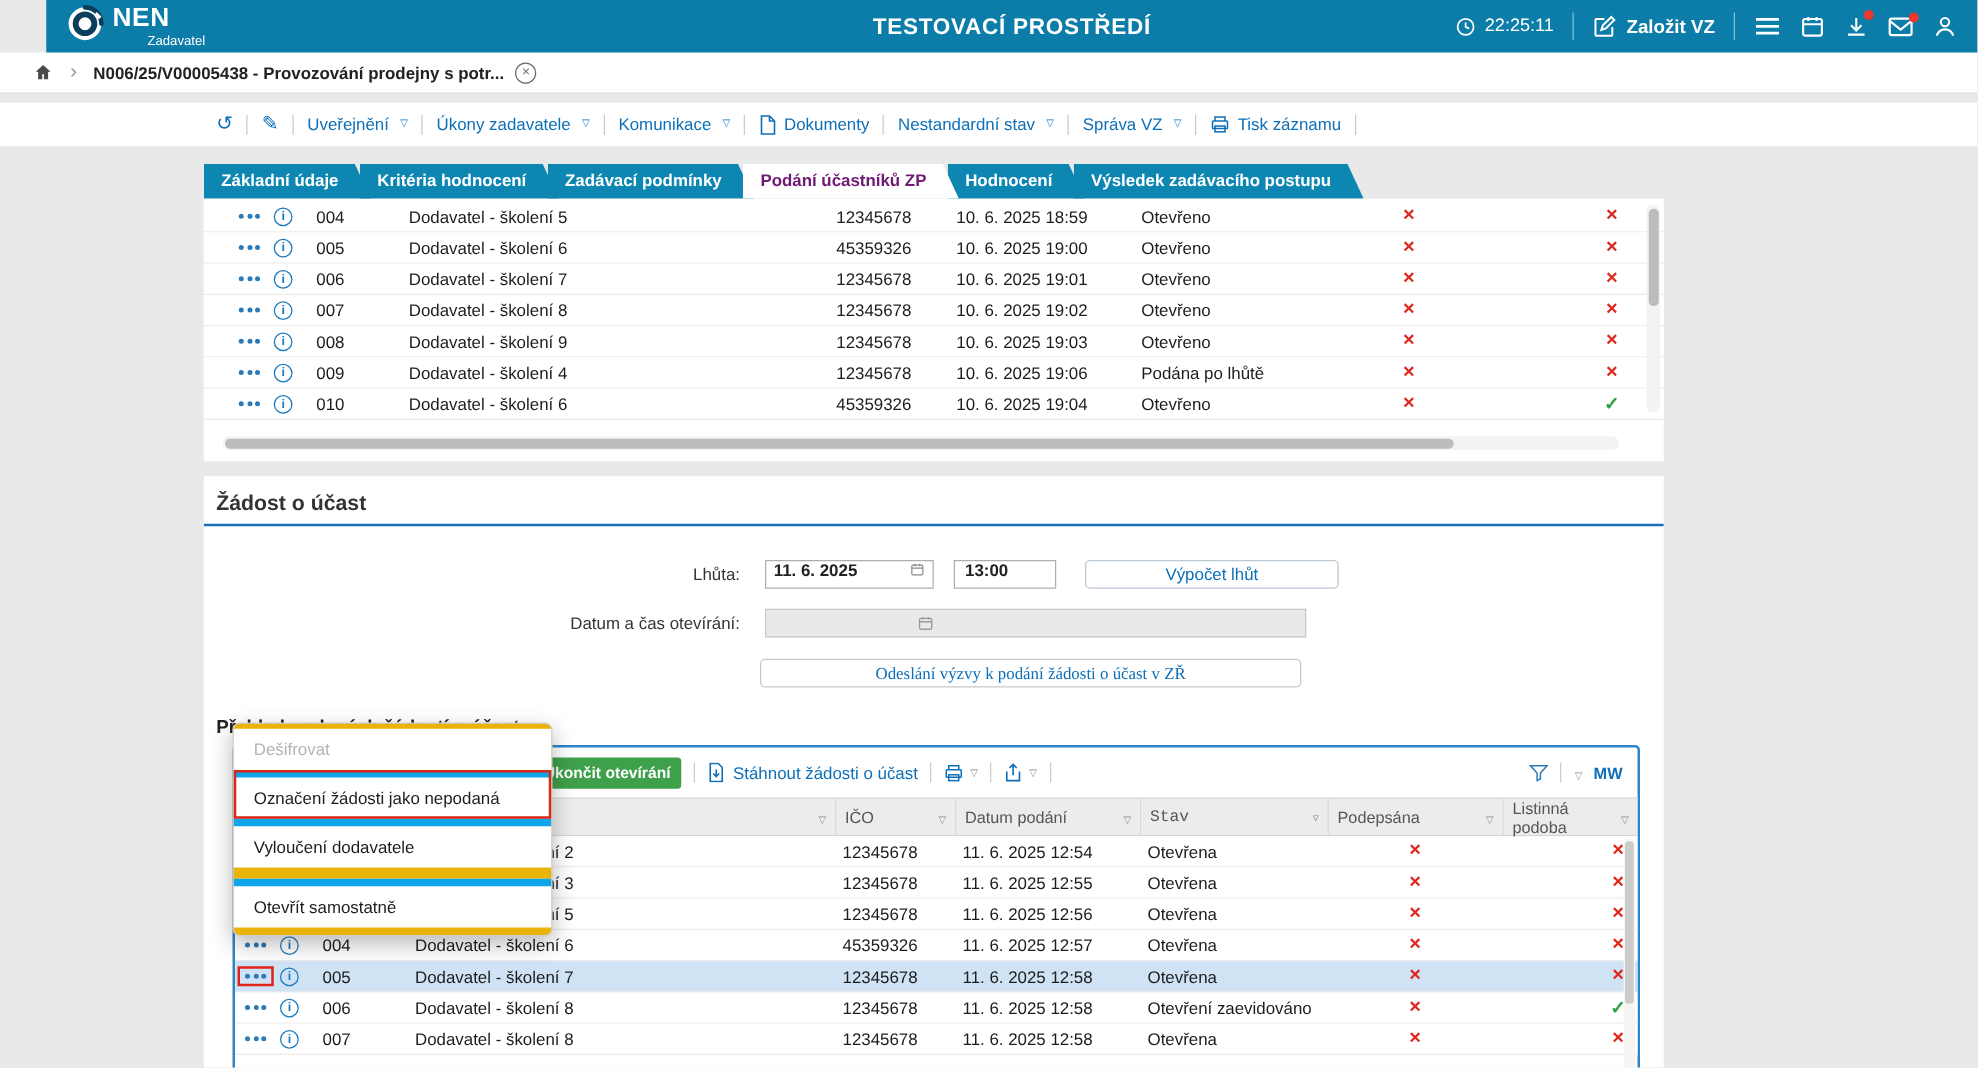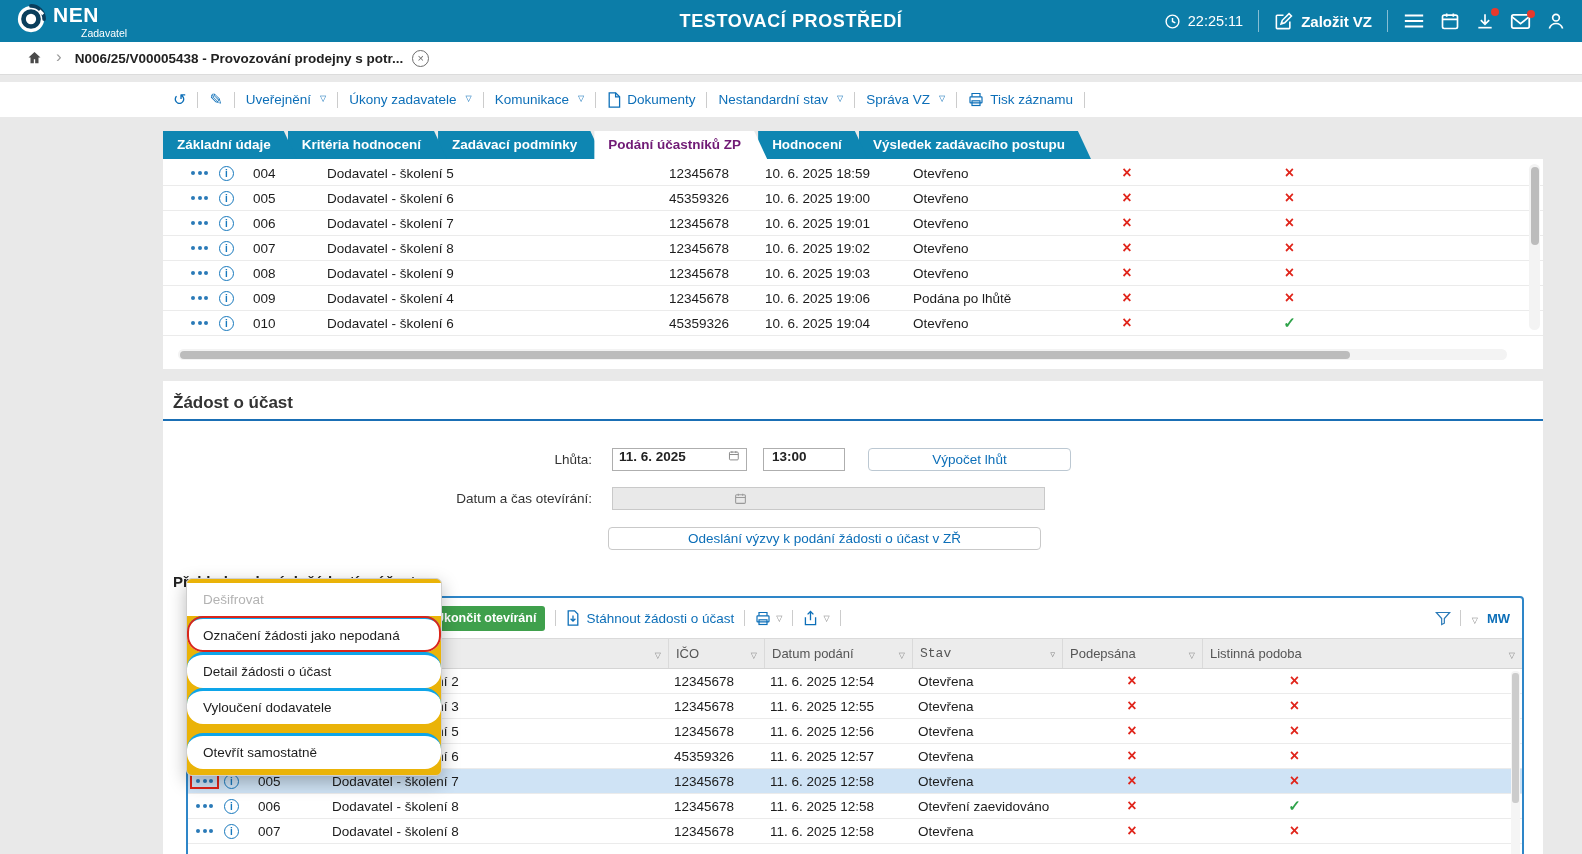--- a/index.html
+++ b/index.html
@@ -4,21 +4,21 @@
 <style>
 * { box-sizing: border-box; margin:0; padding:0; }
 html,body { width:1582px; height:854px; }
 body {
   overflow:hidden; background:#e9e9e9; position:relative;
   font-family:"Liberation Sans", sans-serif; color:#1c1c1c;
 }
 svg { display:block; }
 
 
-.topbar{height:42px;background:#0c7da8;display:flex;align-items:center;padding:0 16px;position:relative;color:#fff;}
+.topbar{height:42px;background:#0c7da8;display:flex;align-items:center;padding:0 16px;position:relative;color:#fff;margin-left:37px;}
 .logo-wrap{display:flex;align-items:flex-start;gap:7px;cursor:pointer;}
 .brand-col{display:flex;flex-direction:column;line-height:1;}
 .brand{font-size:21px;font-weight:bold;letter-spacing:.5px;}
 .brand-sub{font-size:10.5px;margin:3px 0 0 28px;}
 .env-title{position:absolute;left:50%;transform:translateX(-50%);font-size:18px;font-weight:bold;letter-spacing:.6px;}
 .topbar-right{margin-left:auto;display:flex;align-items:center;gap:15px;}
 .clock{display:flex;align-items:center;gap:7px;font-size:14.5px;}
 .tb-div{width:1px;height:22px;background:rgba(255,255,255,.5);}
 .create-vz{display:flex;align-items:center;gap:8px;font-size:15px;font-weight:bold;cursor:pointer;}
 .top-icon{position:relative;display:flex;align-items:center;cursor:pointer;}
@@ -33,21 +33,21 @@
 
 
 .toolbar-band{background:#fff;margin-top:7px;height:35px;display:flex;align-items:center;}
 .toolbar{display:flex;align-items:center;gap:11px;padding-left:173px;font-size:13.5px;color:#0d6fb8;}
 .tool-div{width:1px;height:16px;background:#ccc;}
 .tool-link{display:flex;align-items:center;gap:6px;cursor:pointer;white-space:nowrap;}
 .tool-icon-btn{cursor:pointer;font-size:16px;line-height:1;}
 .caret-b::after{content:"▽";font-size:8px;color:#0d6fb8;margin-left:3px;position:relative;top:-1px;}
 
 
-.content{width:1380px;margin-left:163px;position:relative;border-radius:12px;}
+.content{width:1168px;margin-left:163px;position:relative;border-radius:12px;}
 .tabs{display:flex;margin-top:14px;height:28px;}
 .tab{background:#0e86b2;color:#fff;font-weight:bold;font-size:13.5px;line-height:28px;padding:0 26px 0 14px;margin-right:-9px;clip-path:polygon(0 0,calc(100% - 13px) 0,100% 100%,0 100%);white-space:nowrap;cursor:pointer;position:relative;}
 .tab:nth-child(1){z-index:7}.tab:nth-child(2){z-index:6}.tab:nth-child(3){z-index:5}
 .tab:nth-child(4){z-index:4}.tab:nth-child(5){z-index:3}.tab:nth-child(6){z-index:2}
 .tab.active{background:#fff;color:#701a75;z-index:9;}
 
 
 .panel-top{background:#fff;height:210px;position:relative;padding-top:2px;}
 .trow{display:flex;align-items:center;height:25px;border-bottom:1px solid #ebebeb;font-size:13.5px;background:#fff;}
 .trow.selected{background:#cfe3f5;}
@@ -74,21 +74,21 @@
 .hscroll{position:absolute;left:15px;right:36px;bottom:9px;height:11px;background:#f3f3f3;border-radius:6px;}
 .hscroll .thumb{position:absolute;left:2px;top:1.5px;height:8px;width:88%;background:#bcbcbc;border-radius:4px;}
 
 
 .panel-lower{background:#fff;margin-top:12px;height:474px;overflow:hidden;}
 .section-heading{font-size:17px;font-weight:bold;color:#333;padding:12px 0 0 10px;}
 .blue-rule{border-bottom:2px solid #1a6fb5;margin-top:6px;}
 .form-row{display:flex;align-items:center;gap:12px;}
 .form-row.r1{margin-top:27px;}
 .form-row.r2{margin-top:16px;}
-.form-row.r3{margin-top:17px;padding-left:445px;}
+.form-row.r3{margin-top:17px;padding-left:445px;font-family:Liberation Serif, serif;}
 .form-label{width:437px;text-align:right;padding-right:8px;font-size:13.5px;color:#333;}
 .field{height:23px;border:1px solid #aeaeae;background:#fff;display:flex;align-items:flex-start;}
 .date-field{width:135px;padding:0 6px;justify-content:space-between;}
 .time-field{width:82px;margin-left:4px;padding:0 8px;}
 .field input{border:none;outline:none;background:transparent;font-family:inherit;font-size:13.5px;font-weight:bold;color:#222;width:100%;}
 .btn-outline{margin-left:11px;width:203px;height:23px;background:#fff;border:1px solid #bcc8d2;border-radius:4px;color:#0d6fb8;font-size:13.5px;display:flex;align-items:center;justify-content:center;cursor:pointer;}
 .disabled-field{width:433px;height:23px;background:#e9e9e9;border:1px solid #c9c9c9;position:relative;}
 .disabled-field .cal{position:absolute;left:121px;top:4px;}
 .wide-btn{width:433px;height:23px;background:#fff;border:1px solid #c9c9c9;border-radius:4px;color:#0d6fb8;font-size:13.5px;display:flex;align-items:center;justify-content:center;cursor:pointer;}
 
@@ -112,21 +112,21 @@
 .h-m1{flex:0 0 140px;gap:38px;}
 .h-m2{flex:1;}
 .hcaret::after{content:"▽";font-size:8px;color:#8a8a8a;}
 
 .bp-vscroll{position:absolute;right:2px;top:73px;bottom:3px;width:9px;background:#f5f5f5;border-radius:4px;}
 .bp-vscroll .thumb{position:absolute;left:1px;top:2px;width:7px;height:130px;background:#ccc;border-radius:3px;}
 
 
 .context-menu{position:absolute;left:186px;top:578px;width:256px;background:#eab308;border:1px solid #cfcfcf;border-radius:6px;box-shadow:0 6px 18px rgba(0,0,0,.28);padding:4px 0 6px;z-index:40;}
 .cm-item{padding:9px 16px;font-size:13.5px;color:#1d1d1d;cursor:pointer;background:#fff;}
-.cm-item + .cm-item{border-top:3px solid #0ea5e9;border-radius:16px;}
+.cm-item + .cm-item{border-top:6px solid #0ea5e9;}
 .cm-item.disabled{color:#b3b3b3;cursor:default;}
 .cm-item.highlighted{outline:2px solid #d9261a;outline-offset:-2px;}
 .cm-item.separated{margin-top:9px;}
 </style>
 </head>
 <body>
 
 <header class="topbar">
   <div class="logo-wrap">
     <svg width="30" height="30" viewBox="0 0 32 32">
@@ -648,16 +648,15 @@
       <div class="bp-vscroll">
           <div class="thumb"></div>
         </div>
     </div>
   </div>
 </div>
 
 <div class="context-menu">
     <div class="cm-item disabled"><span>Dešifrovat</span></div>
     <div class="cm-item highlighted"><span>Označení žádosti jako nepodaná</span></div>
-    <div class="cm-item"><span>Detail žádosti o účast</span></div>
     <div class="cm-item"><span>Vyloučení dodavatele</span></div>
     <div class="cm-item separated"><span>Otevřít samostatně</span></div>
   </div>
 
 </body></html>

